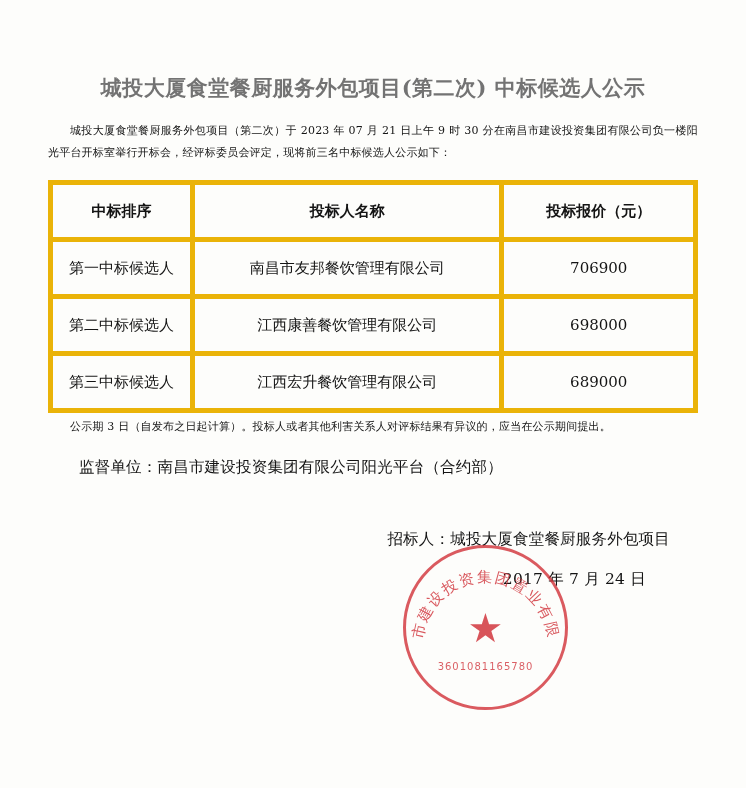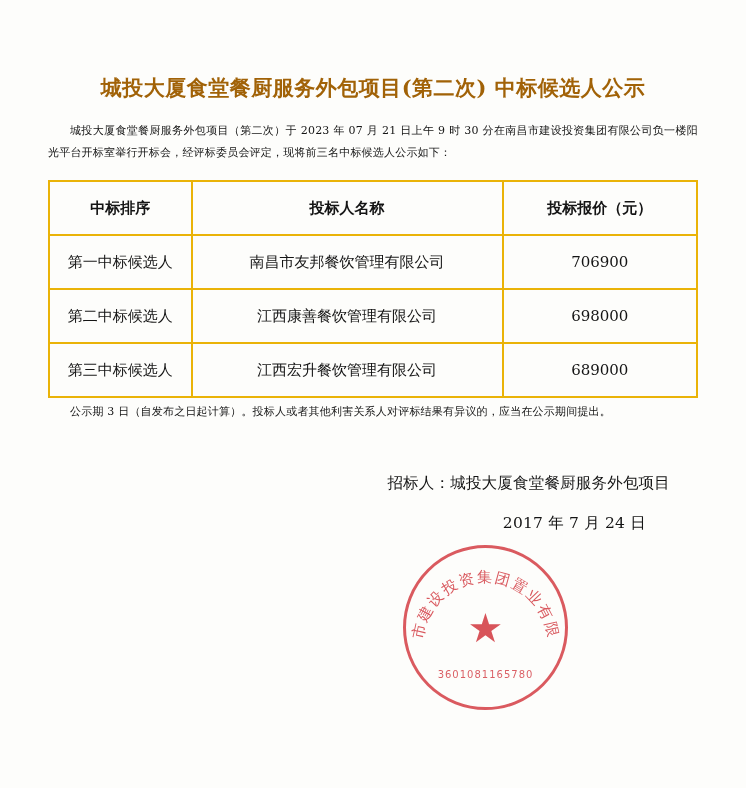--- a/index.html
+++ b/index.html
@@ -22,21 +22,21 @@
     box-sizing: border-box;
     padding: 60px 48px 0 48px;
   }
   .doc-title {
     text-align: center;
     font-size: 21px;
     font-weight: bold;
     letter-spacing: 0.5px;
     margin-top: 14px;
     margin-bottom: 0;
-    color: #a16207;
+    color: #737373;
   }
   .doc-number {
     text-align: center;
     font-size: 15px;
     font-weight: bold;
     margin-top: 20px;
     margin-bottom: 0;
     letter-spacing: 0.3px;
   }
   .body-text {
@@ -51,21 +51,21 @@
   .body-text.second {
     margin-top: 3px;
   }
   table.award-table {
     border-collapse: collapse;
     width: 100%;
     margin-top: 16px;
     table-layout: fixed;
   }
   table.award-table td, table.award-table th {
-    border: 2px solid #eab308;
+    border: 5px solid #eab308;
     text-align: center;
     font-size: 15px;
     padding: 0;
     height: 52px;
     font-weight: normal;
   }
   table.award-table thead td {
     font-weight: bold;
   }
   .col-rank { width: 22%; }
@@ -127,21 +127,21 @@
   }
   .seal-svg {
     position: absolute;
     left: 0;
     top: 0;
   }
   .seal-bottom {
     position: absolute;
     left: 0;
     width: 165px;
-    top: 124px;
+    top: 116px;
     text-align: center;
     font-size: 10px;
     color: #cf2b33;
     opacity: 0.75;
     letter-spacing: 1px;
     font-family: "DejaVu Sans", sans-serif;
   }
 </style>
 </head>
 <body>
@@ -181,20 +181,21 @@
         <td>第三中标候选人</td>
         <td>江西宏升餐饮管理有限公司</td>
         <td>689000</td>
       </tr>
     </tbody>
   </table>
 
   <p class="body-text second">公示期 3 日（自发布之日起计算）。投标人或者其他利害关系人对评标结果有异议的，应当在公示期间提出。</p>
 
   <div class="footer-block">
+    <p class="footer-line">监督单位：南昌市建设投资集团有限公司阳光平台（合约部）</p>
   </div>
 
   <div class="sign-area">
     <div class="sign-line sign-bidder">招标人：城投大厦食堂餐厨服务外包项目</div>
     <div class="sign-line sign-date">2017 年 7 月 24 日</div>
   </div>
 
   <div class="seal">
     <div class="seal-outer"></div>
     <svg class="seal-svg" width="165" height="165" viewBox="0 0 165 165">

